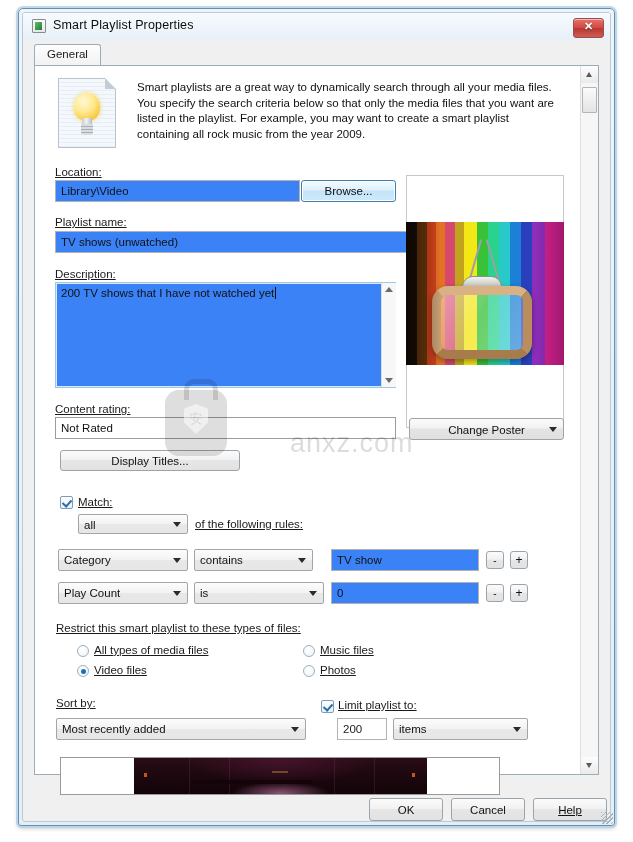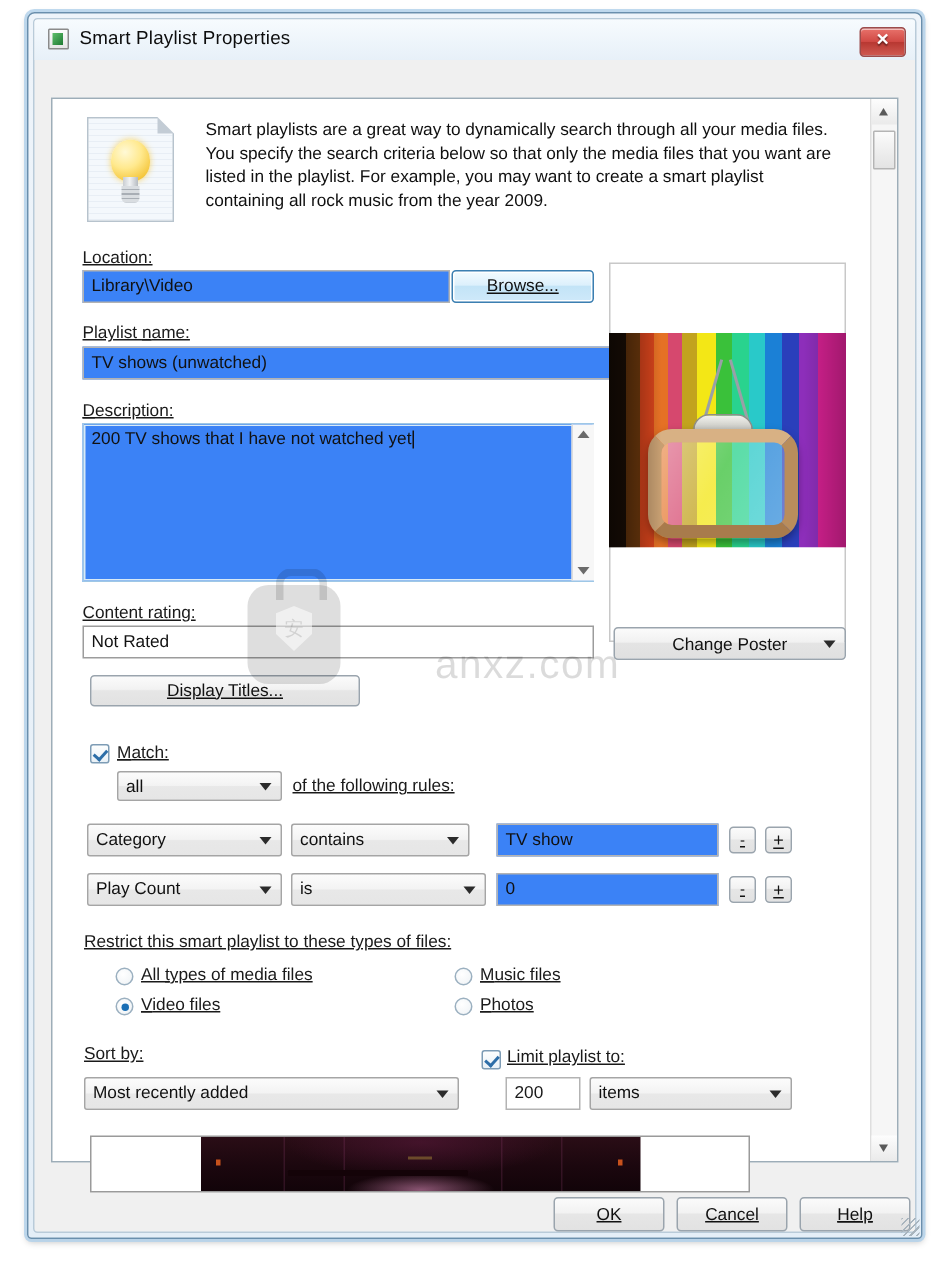--- a/index.html
+++ b/index.html
@@ -134,21 +134,21 @@
   }
   .tbox.focus{border:1px solid #9ec7e6;box-shadow:inset 0 0 0 1px #d8eaf7;}
 
   .btn{
     position:absolute;box-sizing:border-box;
     border:1px solid #9aa4ad;border-radius:3px;
     background:linear-gradient(180deg,#fbfbfb 0%,#f2f2f2 45%,#e6e6e6 50%,#e2e2e2 100%);
     font-size:11.5px;color:#111;
     text-align:center;
     cursor:pointer;
-    display:flex;align-items:center;justify-content:center;text-decoration:underline;
+    display:flex;align-items:center;justify-content:center;
   }
   .btn.default{
     border:1px solid #3c7fb1;
     background:linear-gradient(180deg,#f2fbff 0%,#ddf0fc 45%,#c3e4f7 50%,#cfe9fa 100%);
     box-shadow:inset 0 0 0 1px #ffffff;
   }
 
   .combo{
     position:absolute;box-sizing:border-box;
     border:1px solid #a5a5a5;border-radius:2px;
@@ -331,20 +331,23 @@
   <div id="window-inner">
 
     <div id="titlebar">
       <div id="title-icon"></div>
       <div id="title-text">Smart Playlist Properties</div>
       <div id="close-btn">
         <span>✕</span>
       </div>
     </div>
 
+    <div id="tabstrip">
+      <div class="tab">General</div>
+    </div>
 
     <div id="panel">
       <div id="panel-scroll"></div>
 
       <div id="panel-sb">
         <div class="sb-arrow up">
             <i></i>
           </div>
         <div id="sb-thumb"></div>
         <div class="sb-arrow down">

